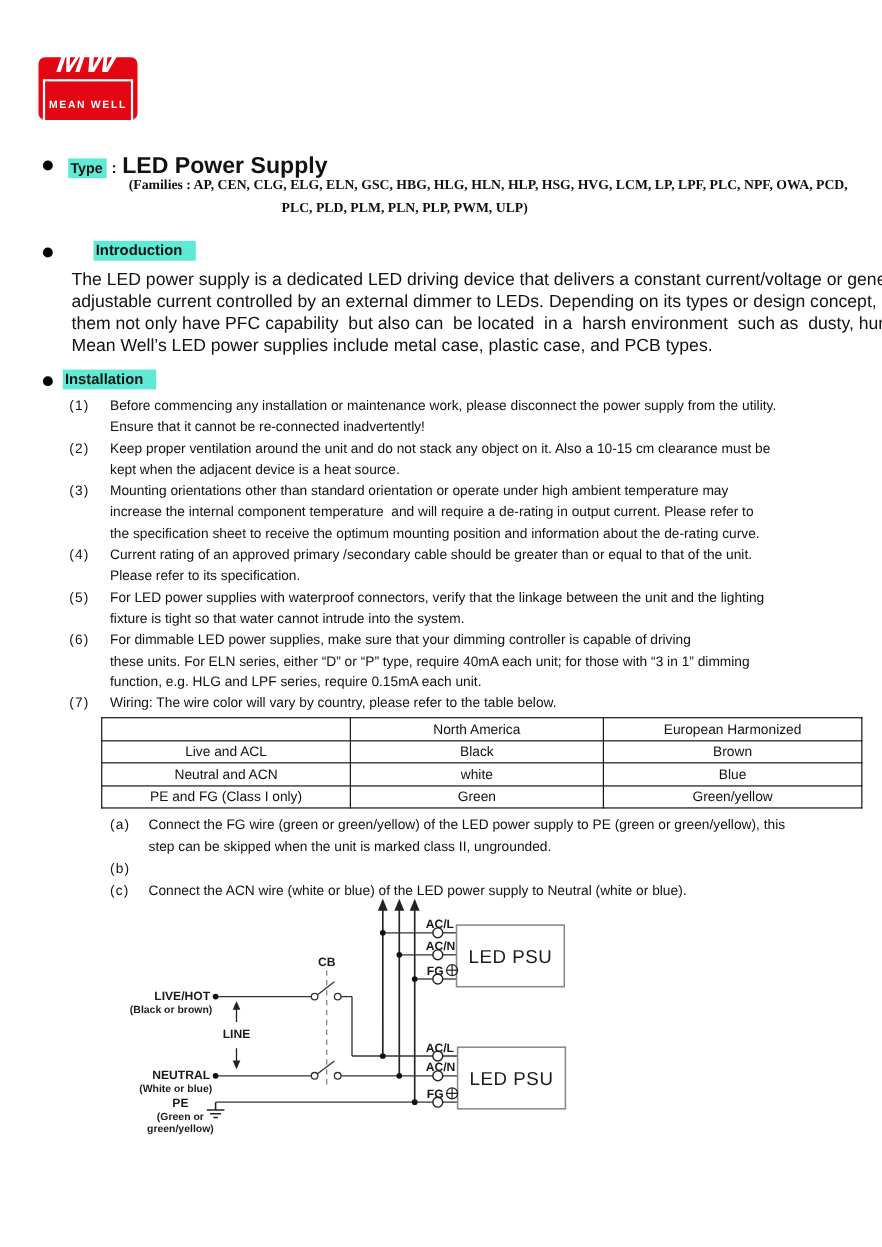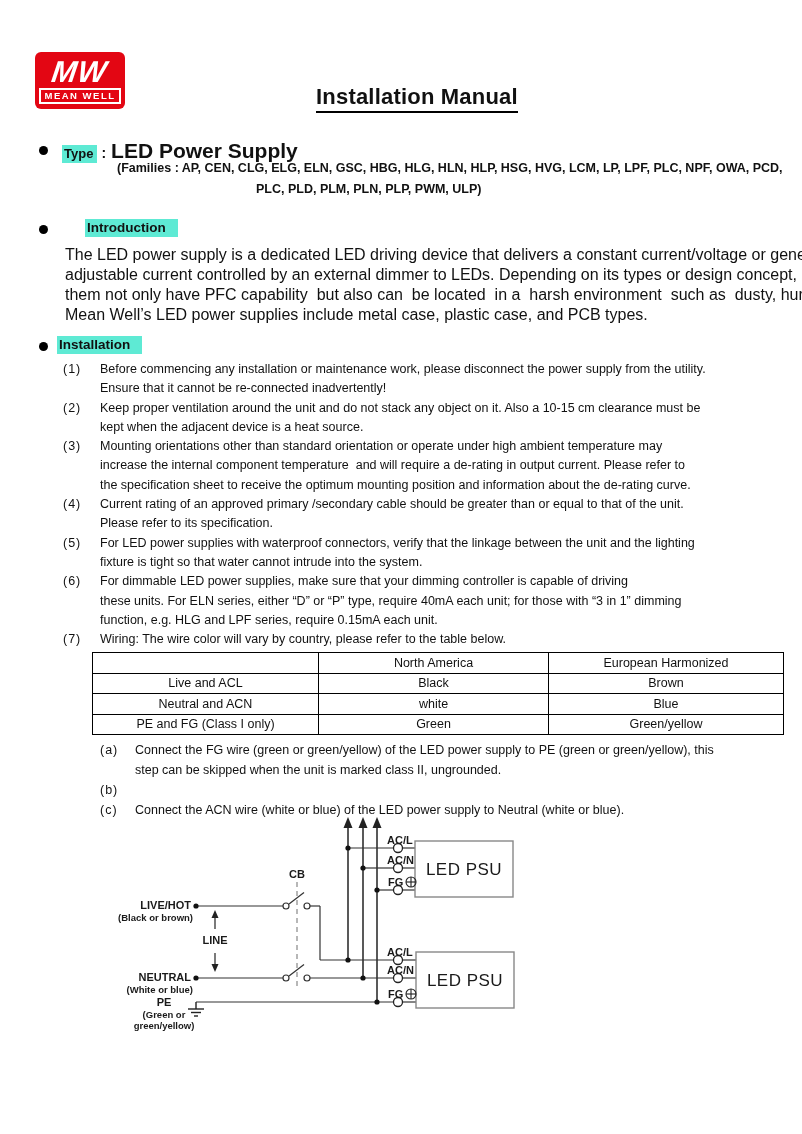--- a/index.html
+++ b/index.html
@@ -7,32 +7,32 @@
     position:relative;width:802px;height:1134px;background:#ffffff;
     font-family:"Liberation Sans",sans-serif;color:#111;overflow:hidden;
     margin:0 auto;
   }
   .abs{position:absolute;}
   
   .logo{left:35px;top:52px;width:90px;height:57px;background:#e30613;border-radius:6px;
         display:flex;flex-direction:column;align-items:center;justify-content:center;padding:2px 0;box-sizing:border-box;}
   .logo-mw{color:#fff;font-weight:bold;font-style:italic;font-size:30px;line-height:28px;letter-spacing:1px;transform:skewX(-8deg);}
   .logo-name{border:2px solid #fff;color:#fff;font-size:9.5px;font-weight:bold;letter-spacing:1.5px;
-             padding:0 3px;line-height:12px;margin-top:2px;white-space:nowrap;}
+             padding:16px 3px;line-height:12px;margin-top:2px;white-space:nowrap;}
   
   .title{left:316px;top:84px;font-size:22px;font-weight:bold;border-bottom:2.5px solid #000;padding-bottom:1px;letter-spacing:0.2px;}
   
   .bullet{width:9px;height:9px;border-radius:50%;background:#000;}
   
   .hl{background:#5eead4;}
   .type-row{left:62px;top:139px;display:flex;align-items:baseline;}
   .type-label{font-size:13px;font-weight:bold;padding:1px 4px 2px 2px;}
   .type-colon{font-size:14px;font-weight:bold;margin:0 5px 0 4px;}
   .type-value{font-size:21px;font-weight:bold;}
-  .fam{font-size:12.5px;font-weight:bold;white-space:pre;}
+  .fam{font-size:12.5px;font-weight:bold;white-space:pre;font-family:Liberation Serif, serif;}
   .sec-head{font-size:13.5px;font-weight:bold;padding:1px 12px 2px 2px;}
   .body-text{font-size:16px;line-height:20px;white-space:pre;}
   
   .items{left:63px;top:360px;}
   .item{display:flex;align-items:flex-start;font-size:12.5px;line-height:19.3px;}
   .num{flex:0 0 37px;letter-spacing:1px;}
   .itext{white-space:pre;}
   
   table.wiring{left:92px;top:652px;border-collapse:collapse;table-layout:fixed;}
   table.wiring td,table.wiring th{border:1.2px solid #000;font-size:12.5px;font-weight:normal;
@@ -55,21 +55,20 @@
 </head>
 <body>
 
 <div class="page">
 
   <div class="abs logo">
     <div class="logo-mw">MW</div>
     <div class="logo-name">MEAN WELL</div>
   </div>
 
-  <div class="abs title">Installation Manual</div>
 
   <div class="abs bullet" style="left:39px;top:146px;"></div>
   <div class="abs type-row">
     <span class="type-label hl">Type</span>
     <span class="type-colon">:</span>
     <span class="type-value">LED Power Supply</span>
   </div>
   <div class="abs fam" style="left:117px;top:161px;">(Families : AP, CEN, CLG, ELG, ELN, GSC, HBG, HLG, HLN, HLP, HSG, HVG, LCM, LP, LPF, PLC, NPF, OWA, PCD,</div>
   <div class="abs fam" style="left:256px;top:182px;">PLC, PLD, PLM, PLN, PLP, PWM, ULP)</div>
 

